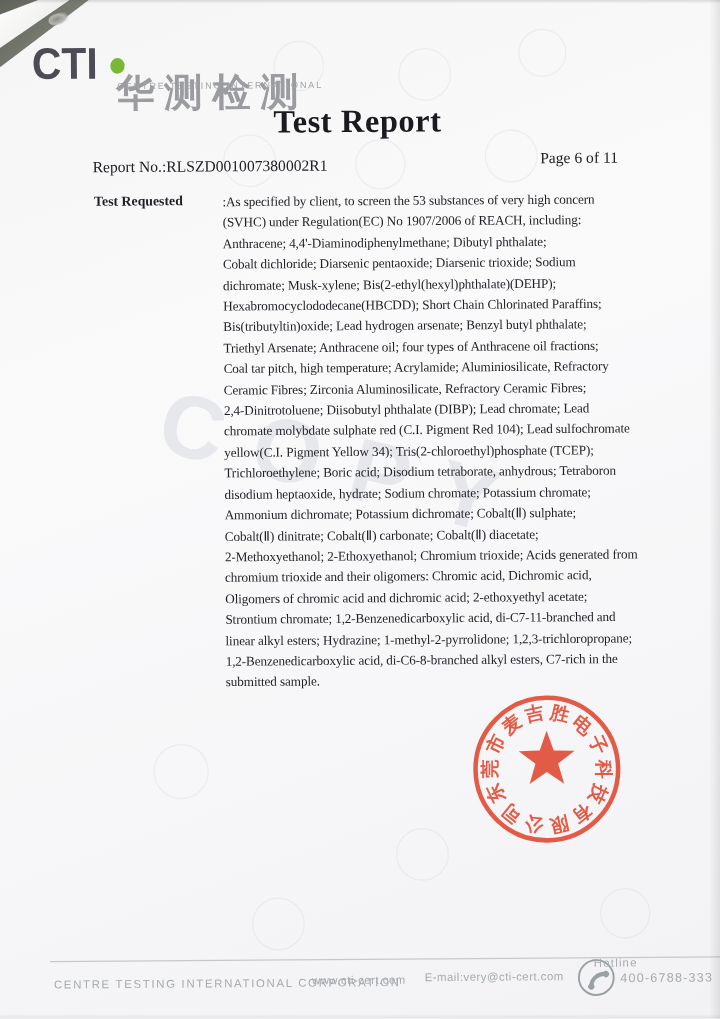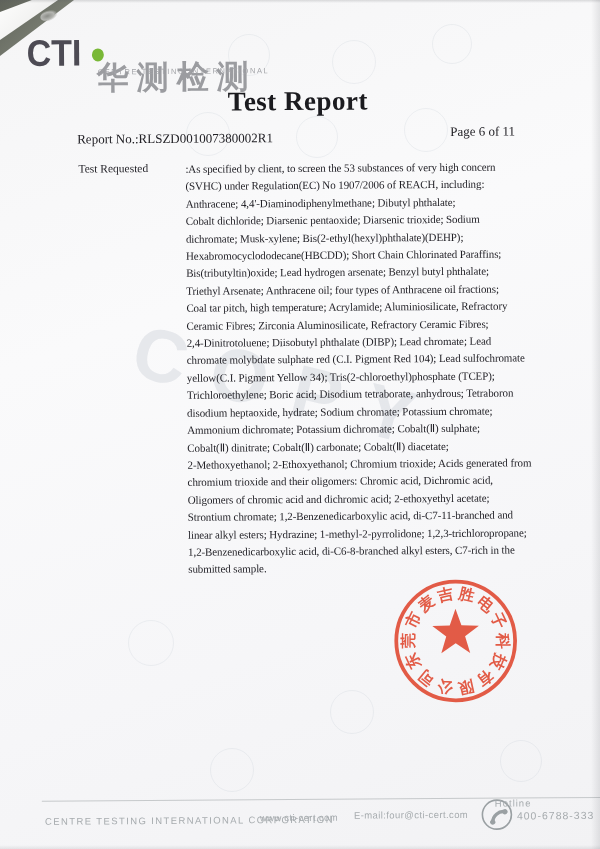--- a/index.html
+++ b/index.html
@@ -82,21 +82,21 @@
     font-size: 13px; color: #222126; font-weight: 500;
   }
   .page-no {
     position: absolute; left: 452px; top: 125px;
     font-size: 13px; color: #222126;
   }
 
   
   .req-label {
     position: absolute; left: 80px; top: 161px;
-    font-size: 11.5px; font-weight: normal; color: #1f1e24; text-align: center;
+    font-size: 11.5px; font-weight: bold; color: #1f1e24; text-align: center;
   }
   .req-text {
     position: absolute; left: 187px; top: 160px;
     font-size: 11px; line-height: 17.4px; color: #1f1e24;
     white-space: pre; letter-spacing: -0.1px;
   }
 
   
   .copy-wm {
     position: absolute; left: 130px; top: 345px;
@@ -207,21 +207,21 @@
             <text transform="translate(80.5 118.9) rotate(167.9)" text-anchor="middle" dominant-baseline="central" fill="#e0452d">限</text>
             <text transform="translate(58.3 118.6) rotate(193.6)" text-anchor="middle" dominant-baseline="central" fill="#e0452d">公</text>
             <text transform="translate(38.3 108.7) rotate(219.3)" text-anchor="middle" dominant-baseline="central" fill="#e0452d">司</text>
           </g>
       </svg>
     </div>
 
     <div class="footer-line"></div>
     <div class="footer-text f-company">CENTRE TESTING INTERNATIONAL CORPORATION</div>
     <div class="footer-text f-web">www.cti-cert.com</div>
-    <div class="footer-text f-mail">E-mail:four@cti-cert.com</div>
+    <div class="footer-text f-mail">E-mail:very@cti-cert.com</div>
     <svg class="phone-icon" viewBox="0 0 34 34">
       <circle cx="17" cy="17" r="14.5" fill="none" stroke="#9aa0a3" stroke-width="1.6"></circle>
       <g transform="rotate(-40 17 17)">
         <path d="M9 20 a10 9 0 0 1 16 0" fill="none" stroke="#9aa0a3" stroke-width="3.4" stroke-linecap="round"></path>
         <circle cx="9" cy="20" r="2.6" fill="#9aa0a3"></circle>
         <circle cx="25" cy="20" r="2.6" fill="#9aa0a3"></circle>
       </g>
     </svg>
     <div class="footer-text f-hotline">Hotline</div>
     <div class="footer-text f-phone">400-6788-333</div>

